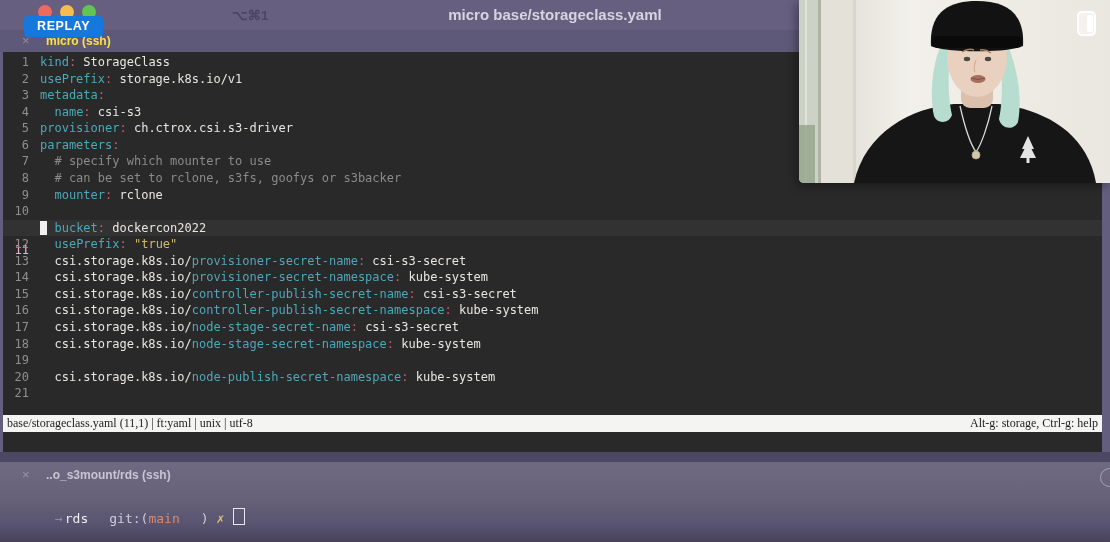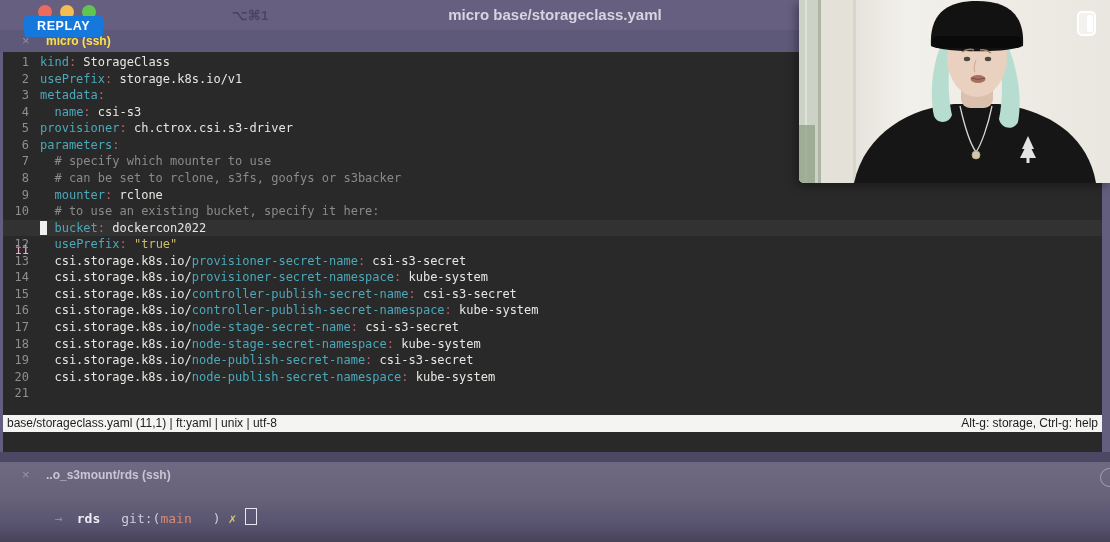--- a/index.html
+++ b/index.html
@@ -32,33 +32,33 @@
   .eline.current .gutter{color:#f9a8d4;margin-top:22px;}
   .tok-key{color:var(--c-key,#4ba9ba);}
   .tok-colon{color:var(--c-colon,#c75f6a);}
   .tok-val{color:var(--c-value,#e8e6e2);}
   .tok-plain{color:var(--c-value,#e8e6e2);}
   .tok-comment{color:var(--c-comment,#8a8a8a);}
   .tok-str{color:var(--c-string,#cdbb6b);}
   .tok-cursor{background:#f0f0f0;}
 
   .statusbar{position:absolute;left:0;top:363px;width:100%;height:17px;background:#f4f4f3;
-      color:#1d1d1d;font-family:Liberation Sans, sans-serif;font-size:12px;
+      color:#1d1d1d;font-family:Liberation Serif, serif;font-size:12px;
       line-height:17px;display:flex;justify-content:space-between;box-sizing:border-box;padding:0 4px;}
 
   
   .bottomband{position:absolute;left:0;top:452px;width:1110px;height:10px;background:#4c4763;}
   .bottomwin{position:absolute;left:0;top:462px;width:1110px;height:80px;
       background:linear-gradient(180deg,#6f6a83 0%,#676278 45%,#585370 78%,#484359 100%);}
   .btab-close{position:absolute;left:22px;top:5px;color:#9995aa;font-size:13px;}
   .btab-label{position:absolute;left:46px;top:6px;color:#c9c5d4;font-size:12px;font-weight:700;}
   .promptline{position:absolute;left:8px;top:26px;height:20px;line-height:20px;
       font-family:"DejaVu Sans Mono","Liberation Mono",monospace;font-size:13px;white-space:pre;}
   .p-arrow{color:#8d89a3;}
-  .p-dir{color:#efedf3;font-weight:700;margin-left:14px;}
+  .p-dir{color:#efedf3;font-weight:400;margin-left:2px;}
   .p-git{color:#cfccdb;margin-left:21px;}
   .p-branch{color:var(--c-branch,#d98a70);}
   .p-dirty{color:var(--c-dirty,#ddc569);margin-left:8px;}
   .p-cursor{display:inline-block;width:10px;height:15px;border:1.5px solid #e8e6f0;
       margin-left:9px;vertical-align:-2px;}
   .edge-circle{position:absolute;right:-9px;top:6px;width:17px;height:17px;border-radius:50%;
       border:1.5px solid rgba(230,228,240,.45);}
 
   
   .webcam{position:absolute;left:799px;top:0;width:311px;height:183px;overflow:hidden;
@@ -88,30 +88,30 @@
     <div id="editor-lines">
         <div class="eline"><span class="gutter">1</span><span class="code"><span class="tok-key">kind</span><span class="tok-colon">:</span><span class="tok-val"> StorageClass</span></span></div>
         <div class="eline"><span class="gutter">2</span><span class="code"><span class="tok-key">usePrefix</span><span class="tok-colon">:</span><span class="tok-val"> storage.k8s.io/v1</span></span></div>
         <div class="eline"><span class="gutter">3</span><span class="code"><span class="tok-key">metadata</span><span class="tok-colon">:</span></span></div>
         <div class="eline"><span class="gutter">4</span><span class="code"><span class="tok-plain">  </span><span class="tok-key">name</span><span class="tok-colon">:</span><span class="tok-val"> csi-s3</span></span></div>
         <div class="eline"><span class="gutter">5</span><span class="code"><span class="tok-key">provisioner</span><span class="tok-colon">:</span><span class="tok-val"> ch.ctrox.csi.s3-driver</span></span></div>
         <div class="eline"><span class="gutter">6</span><span class="code"><span class="tok-key">parameters</span><span class="tok-colon">:</span></span></div>
         <div class="eline"><span class="gutter">7</span><span class="code"><span class="tok-comment">  # specify which mounter to use</span></span></div>
         <div class="eline"><span class="gutter">8</span><span class="code"><span class="tok-comment">  # can be set to rclone, s3fs, goofys or s3backer</span></span></div>
         <div class="eline"><span class="gutter">9</span><span class="code"><span class="tok-plain">  </span><span class="tok-key">mounter</span><span class="tok-colon">:</span><span class="tok-val"> rclone</span></span></div>
-        <div class="eline"><span class="gutter">10</span><span class="code"><span class="tok-comment">  # to use an existing bucket, specify it here:</span></span></div>
+        <div class="eline"><span class="gutter">10</span></div>
         <div class="eline current"><span class="gutter">11</span><span class="code"><span class="tok-cursor"> </span><span class="tok-plain"> </span><span class="tok-key">bucket</span><span class="tok-colon">:</span><span class="tok-val"> dockercon2022</span></span></div>
         <div class="eline"><span class="gutter">12</span><span class="code"><span class="tok-plain">  </span><span class="tok-key">usePrefix</span><span class="tok-colon">:</span><span class="tok-plain"> </span><span class="tok-str">"true"</span></span></div>
         <div class="eline"><span class="gutter">13</span><span class="code"><span class="tok-plain">  csi.storage.k8s.io/</span><span class="tok-key">provisioner-secret-name</span><span class="tok-colon">:</span><span class="tok-val"> csi-s3-secret</span></span></div>
         <div class="eline"><span class="gutter">14</span><span class="code"><span class="tok-plain">  csi.storage.k8s.io/</span><span class="tok-key">provisioner-secret-namespace</span><span class="tok-colon">:</span><span class="tok-val"> kube-system</span></span></div>
         <div class="eline"><span class="gutter">15</span><span class="code"><span class="tok-plain">  csi.storage.k8s.io/</span><span class="tok-key">controller-publish-secret-name</span><span class="tok-colon">:</span><span class="tok-val"> csi-s3-secret</span></span></div>
         <div class="eline"><span class="gutter">16</span><span class="code"><span class="tok-plain">  csi.storage.k8s.io/</span><span class="tok-key">controller-publish-secret-namespace</span><span class="tok-colon">:</span><span class="tok-val"> kube-system</span></span></div>
         <div class="eline"><span class="gutter">17</span><span class="code"><span class="tok-plain">  csi.storage.k8s.io/</span><span class="tok-key">node-stage-secret-name</span><span class="tok-colon">:</span><span class="tok-val"> csi-s3-secret</span></span></div>
         <div class="eline"><span class="gutter">18</span><span class="code"><span class="tok-plain">  csi.storage.k8s.io/</span><span class="tok-key">node-stage-secret-namespace</span><span class="tok-colon">:</span><span class="tok-val"> kube-system</span></span></div>
-        <div class="eline"><span class="gutter">19</span><span class="code"><span class="tok-plain">  csi.storage.k8s.io/</span><span class="tok-key">node-publish-secret-name</span><span class="tok-colon">:</span><span class="tok-val"> csi-s3-secret</span></span></div>
+        <div class="eline"><span class="gutter">19</span></div>
         <div class="eline"><span class="gutter">20</span><span class="code"><span class="tok-plain">  csi.storage.k8s.io/</span><span class="tok-key">node-publish-secret-namespace</span><span class="tok-colon">:</span><span class="tok-val"> kube-system</span></span></div>
         <div class="eline"><span class="gutter">21</span><span class="code"></span></div>
       </div>
     <div class="statusbar">
       <span>base/storageclass.yaml (11,1) | ft:yaml | unix | utf-8</span>
       <span>Alt-g: storage, Ctrl-g: help</span>
     </div>
   </div>
 
   <div class="bottomband"></div>

